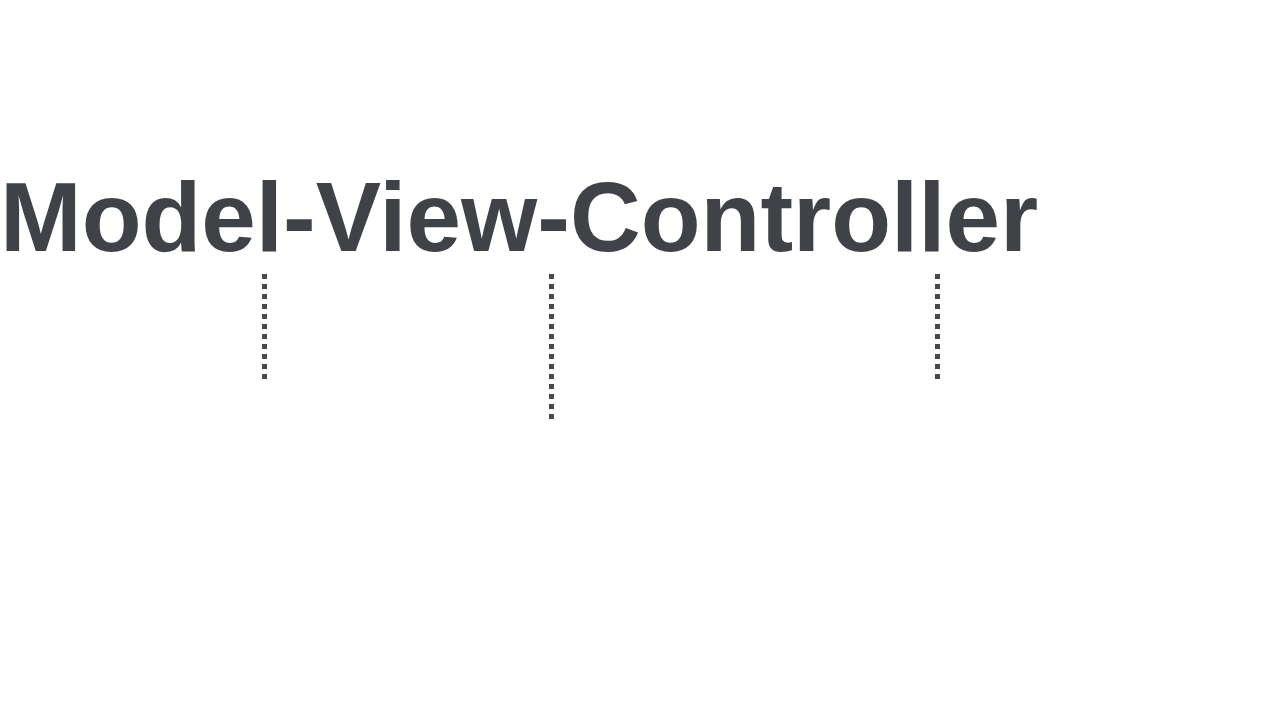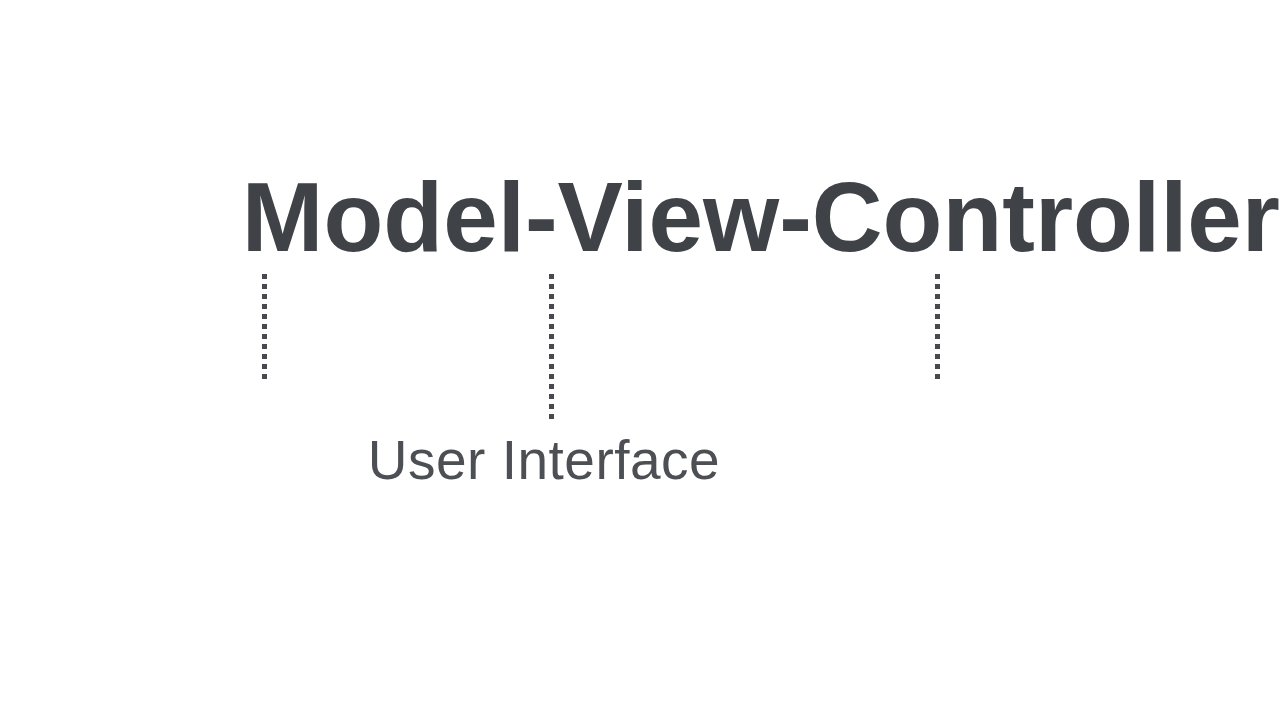--- a/index.html
+++ b/index.html
@@ -21,21 +21,21 @@
     background: var(--background);
     overflow: hidden;
     margin: 0 auto;
   }
   .title {
     position: absolute;
     left: 0;
     right: 0;
     top: 168px;
     margin: 0;
-    text-align: right;
+    text-align: left;
     font-size: 98px;
     font-weight: 700;
     line-height: 1;
     letter-spacing: 0px;
     color: var(--title_ink);
     white-space: nowrap;
   }
   .connector {
     position: absolute;
     width: 5px;
@@ -72,16 +72,15 @@
 
   <h1 class="title">Model-View-Controller</h1>
 
   <div class="connector c1"></div>
 
   <div class="connector c2"></div>
 
   <div class="connector c3"></div>
 
 
-  <div class="label l2">User Interface</div>
 
 
 </div>
 
 </body></html>

